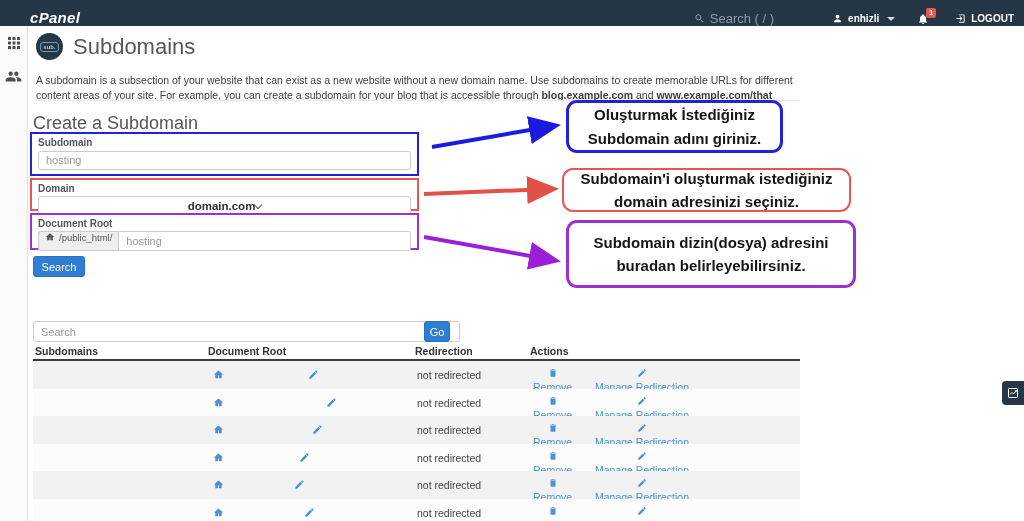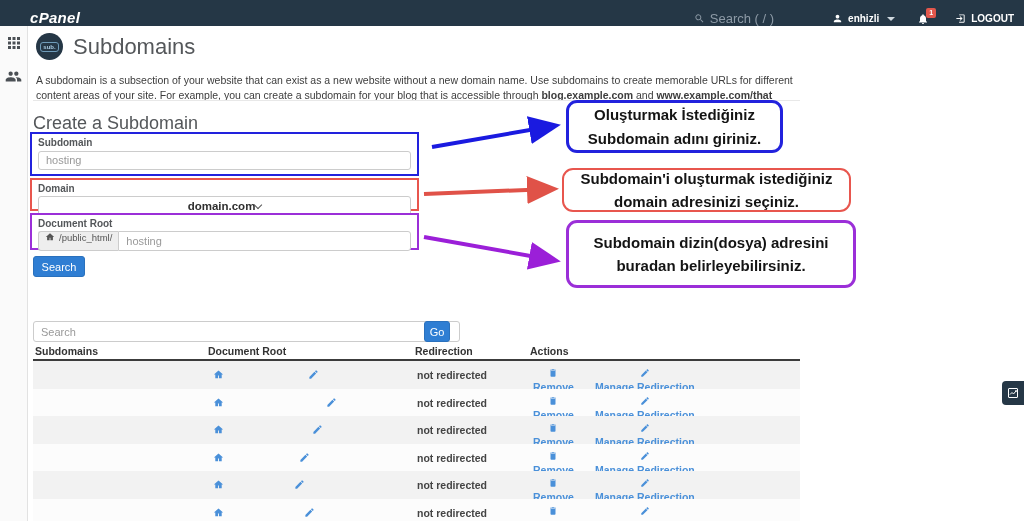--- a/index.html
+++ b/index.html
@@ -97,21 +97,21 @@
 
   .arrows { position:absolute; top:0; left:0; pointer-events:none; }
 
   
   #modify-search { position:absolute; left:33px; top:321px; width:427px; height:21px; }
 
   .table { position:absolute; left:33px; top:344px; width:767px; font-size:10.5px; }
   .thead { position:relative; height:17px; border-bottom:2px solid #3c3c3c; font-weight:bold; color:#333; }
   .thead span { position:absolute; top:1px; }
   .th-subdomains { left:2px; } .th-docroot { left:175px; } .th-redirection { left:382px; } .th-actions { left:497px; }
-  .tbody .t-row { position:relative; height:27.5px; background:#fcfcfc;font-weight:bold; }
+  .tbody .t-row { position:relative; height:27.5px; background:#fcfcfc; }
   .tbody .t-row:nth-child(odd) { background:#f2f2f2; }
   .cell { position:absolute; top:8px; color:#444; }
   .home-ic { position:absolute; left:180px; top:8px; color:#4a90d9; cursor:pointer; }
   .edit-ic { position:absolute; top:8px; color:#4a90d9; cursor:pointer; }
   .t-row:nth-child(1) .edit-ic { left:275px; }
   .t-row:nth-child(2) .edit-ic { left:293px; }
   .t-row:nth-child(3) .edit-ic { left:279px; }
   .t-row:nth-child(4) .edit-ic { left:266px; }
   .t-row:nth-child(5) .edit-ic { left:261px; }
   .t-row:nth-child(6) .edit-ic { left:271px; }

